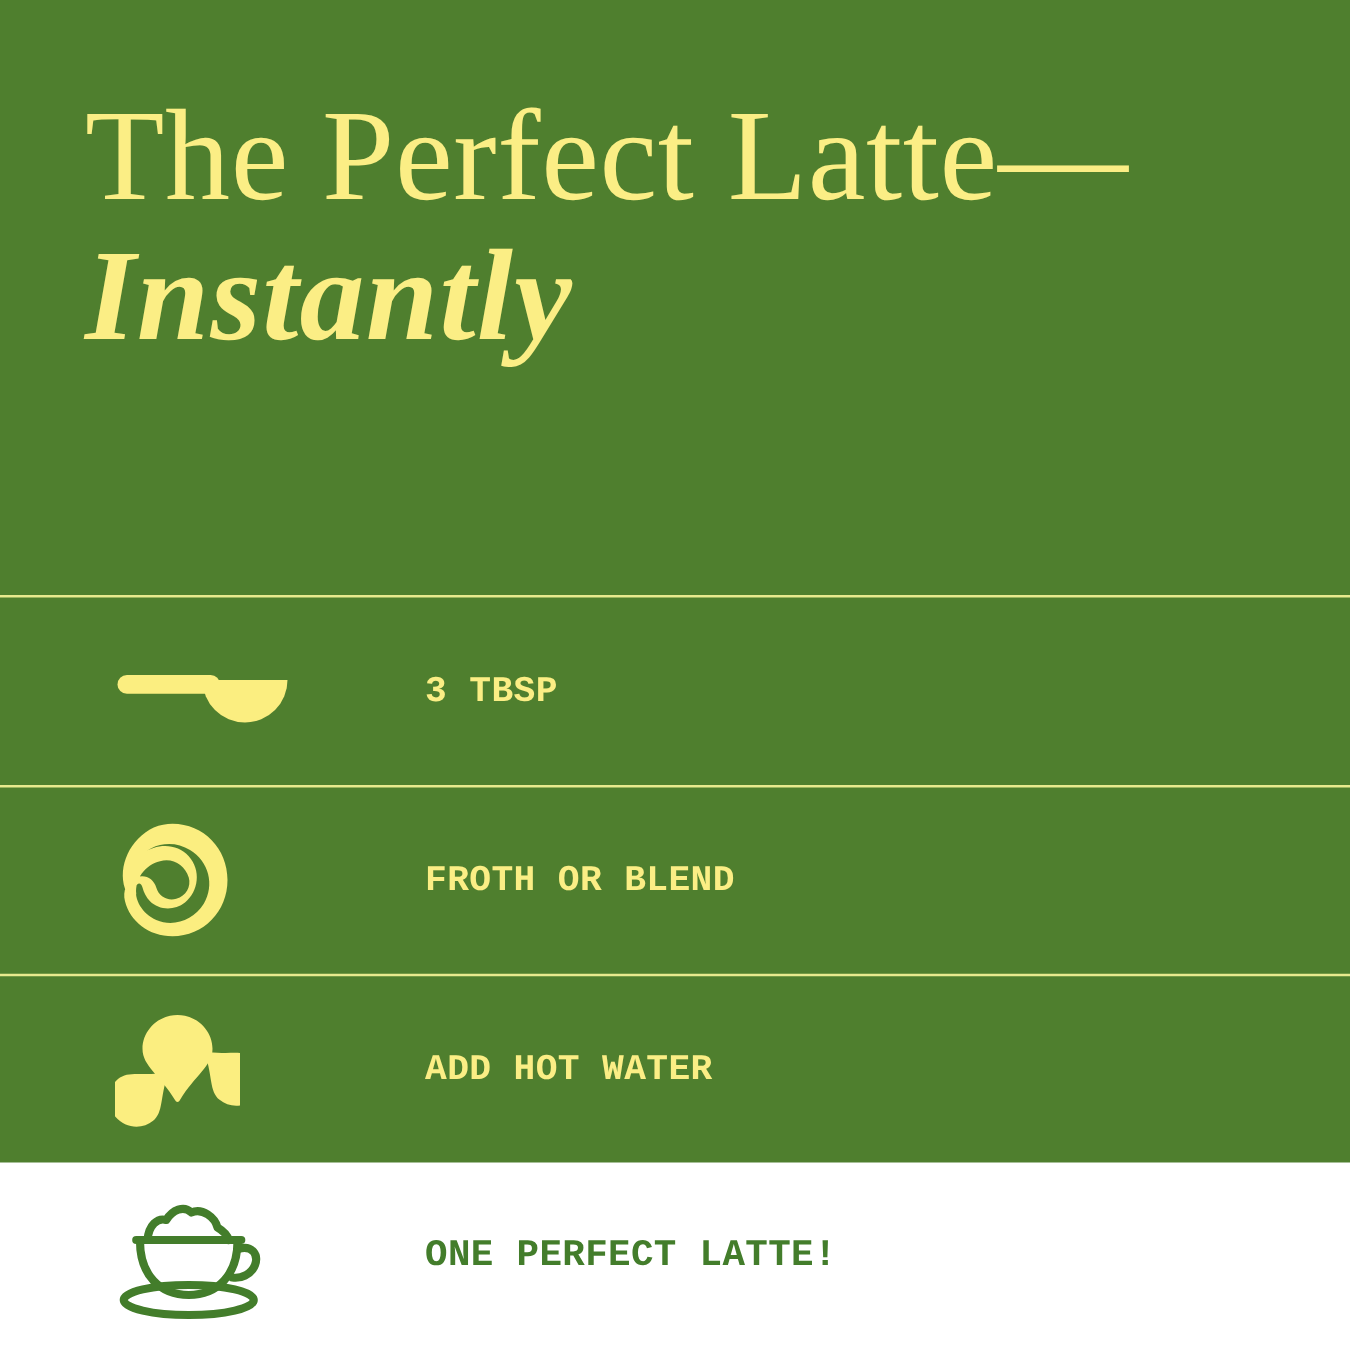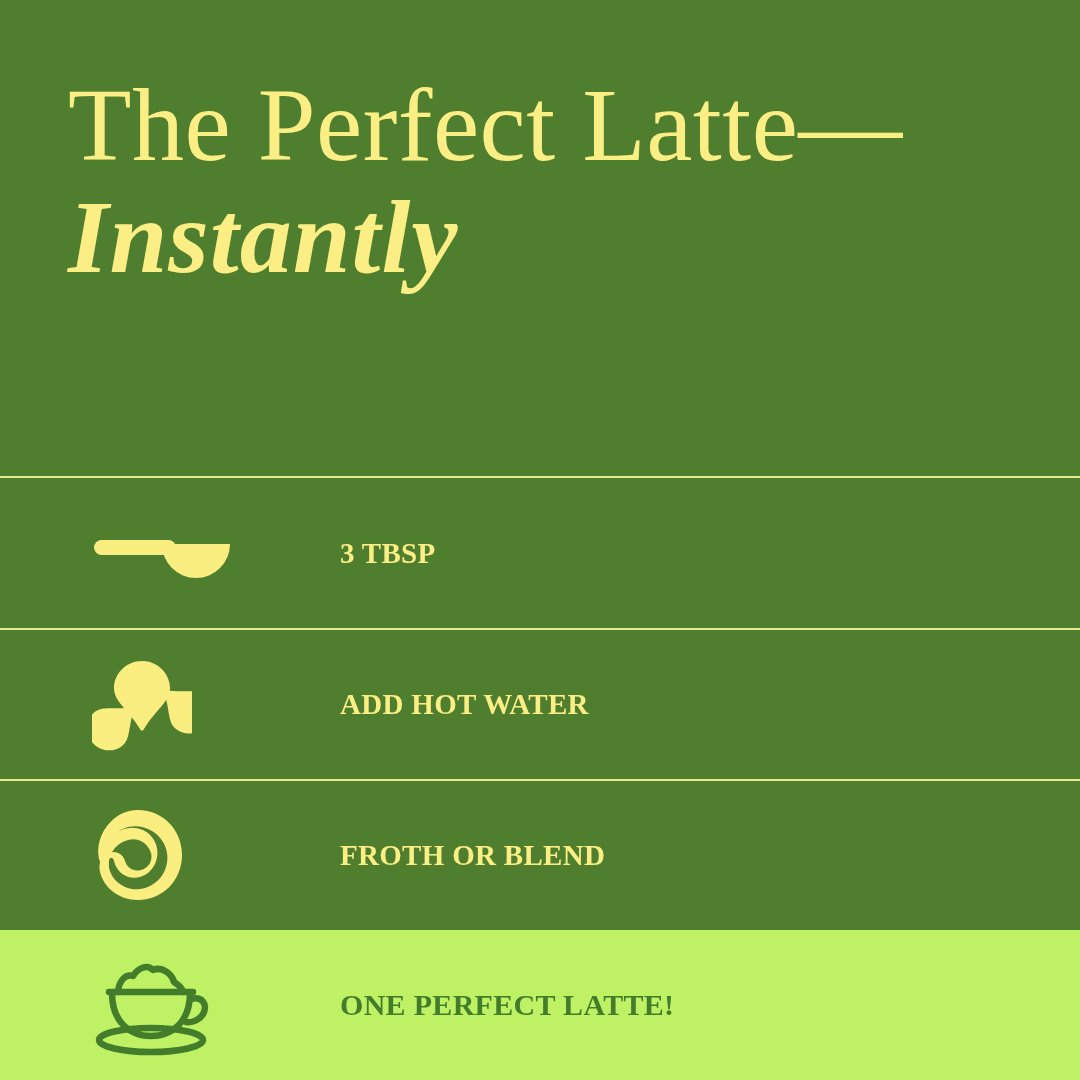--- a/index.html
+++ b/index.html
@@ -58,21 +58,21 @@
     display: flex;
     align-items: center;
     width: 100%;
     box-sizing: border-box;
   }
   .step-row.green {
     background: #4f7f2e;
     border-top: 2px solid #e8ea8e;
   }
   .step-row.highlight {
-    background: #bef264;
+    background: #ffffff;
     border-top: none;
   }
   .row-1 { height: 152px; }
   .row-2 { height: 151px; }
   .row-3 { height: 151px; }
   .row-4 { height: 150px; }
 
   .icon-cell {
     width: 340px;
     min-width: 340px;
@@ -81,21 +81,21 @@
     justify-content: flex-start;
     padding-left: 92px;
     box-sizing: border-box;
   }
   .label-cell {
     flex: 1;
     padding-left: 0px;
     box-sizing: border-box;
   }
   .step-label {
-    font-family: Liberation Serif, serif;
+    font-family: Liberation Mono, monospace;
     font-weight: bold;
     font-size: 29px;
     letter-spacing: 0.3px;
     color: #fbee85;
     text-transform: uppercase;
     white-space: nowrap;
   }
   .step-row.highlight .step-label {
     color: #437d2b;
     font-size: 30px;
@@ -118,38 +118,20 @@
       <div class="icon-cell">
         <span>
           <svg class="icon-svg" width="140" height="70" viewBox="0 0 140 70" aria-hidden="true">
             <rect x="2" y="22" width="82" height="15" rx="7.5" fill="#fbee80"></rect>
             <path d="M70 26 H138 A34 34 0 0 1 70 26 Z" fill="#fbee80"></path>
           </svg>
         </span>
       </div>
       <div class="label-cell">
         <div class="step-label">3 TBSP</div>
-      </div>
-    </div>
-
-    <div class="step-row green row-2">
-      <div class="icon-cell">
-        <span>
-          <svg class="icon-svg" width="100" height="96" viewBox="0 0 100 96" aria-hidden="true">
-
-            <path d="M50 4 C66 4 78 17 78 31 C78 45 64 52 52 72 C51 74 49 74 48 72 C36 52 22 45 22 31 C22 17 34 4 50 4 Z" fill="#fbee80"></path>
-
-            <path d="M50 4 C66 4 78 17 78 31 C78 45 64 52 52 72 C51 74 49 74 48 72 C36 52 22 45 22 31 C22 17 34 4 50 4 Z" fill="#fbee80" transform="translate(-29,30) rotate(-130 50 38) scale(0.78) translate(14,10)"></path>
-
-            <path d="M50 4 C66 4 78 17 78 31 C78 45 64 52 52 72 C51 74 49 74 48 72 C36 52 22 45 22 31 C22 17 34 4 50 4 Z" fill="#fbee80" transform="translate(29,30) rotate(130 50 38) scale(0.78) translate(-14,10)"></path>
-          </svg>
-        </span>
-      </div>
-      <div class="label-cell">
-        <div class="step-label">ADD HOT WATER</div>
       </div>
     </div>
 
     <div class="step-row green row-3">
       <div class="icon-cell">
         <span>
           <svg class="icon-svg" width="92" height="96" viewBox="0 0 92 96" aria-hidden="true">
             <path d="M46 2
                      C71 2 90 22 90 47
                      C90 72 71 92 46 92
@@ -176,20 +158,38 @@
                      C2 36 12 14 31 5
                      C36 3 41 2 46 2 Z" fill="#fbee80"></path>
           </svg>
         </span>
       </div>
       <div class="label-cell">
         <div class="step-label">FROTH OR BLEND</div>
       </div>
     </div>
 
+    <div class="step-row green row-2">
+      <div class="icon-cell">
+        <span>
+          <svg class="icon-svg" width="100" height="96" viewBox="0 0 100 96" aria-hidden="true">
+
+            <path d="M50 4 C66 4 78 17 78 31 C78 45 64 52 52 72 C51 74 49 74 48 72 C36 52 22 45 22 31 C22 17 34 4 50 4 Z" fill="#fbee80"></path>
+
+            <path d="M50 4 C66 4 78 17 78 31 C78 45 64 52 52 72 C51 74 49 74 48 72 C36 52 22 45 22 31 C22 17 34 4 50 4 Z" fill="#fbee80" transform="translate(-29,30) rotate(-130 50 38) scale(0.78) translate(14,10)"></path>
+
+            <path d="M50 4 C66 4 78 17 78 31 C78 45 64 52 52 72 C51 74 49 74 48 72 C36 52 22 45 22 31 C22 17 34 4 50 4 Z" fill="#fbee80" transform="translate(29,30) rotate(130 50 38) scale(0.78) translate(-14,10)"></path>
+          </svg>
+        </span>
+      </div>
+      <div class="label-cell">
+        <div class="step-label">ADD HOT WATER</div>
+      </div>
+    </div>
+
     <div class="step-row highlight row-4">
       <div class="icon-cell">
         <span>
           <svg class="icon-svg" width="118" height="106" viewBox="0 0 118 106" aria-hidden="true">
             <g fill="none" stroke="#437d2b" stroke-width="6.5" stroke-linecap="round" stroke-linejoin="round">
 
               <path d="M26 40 C27 28 34 22 41 24 C46 16 55 12 61 18 C70 14 80 22 82 30 C87 33 90 36 91 40"></path>
 
               <path d="M17 40 H101"></path>
 

